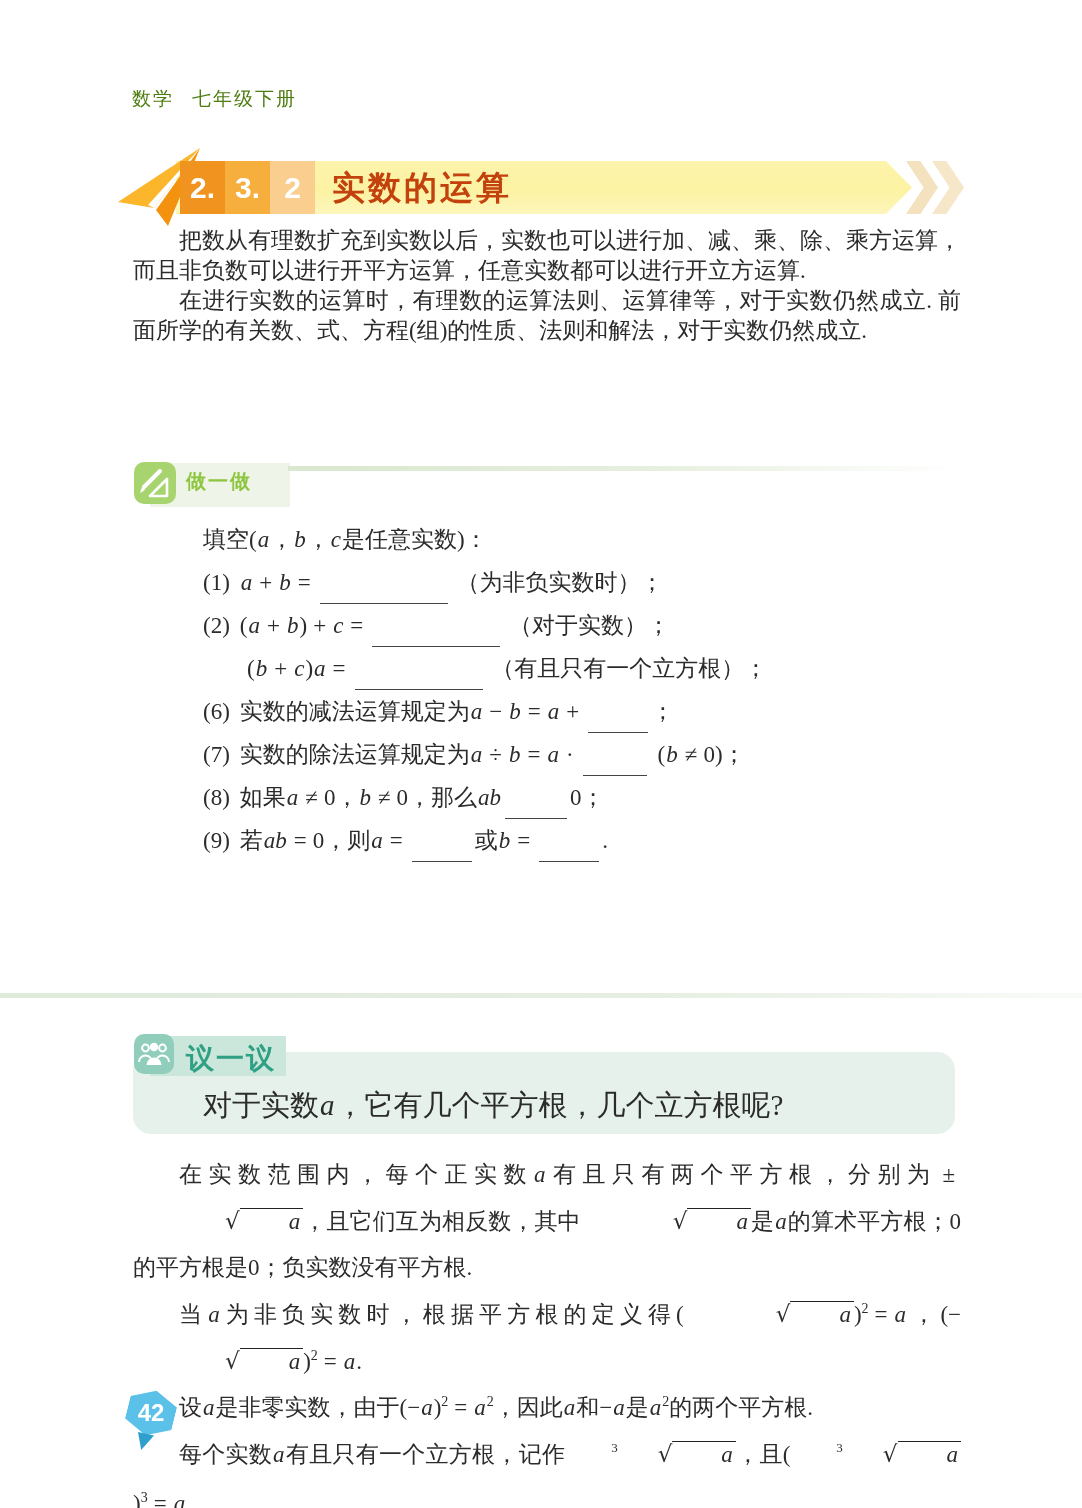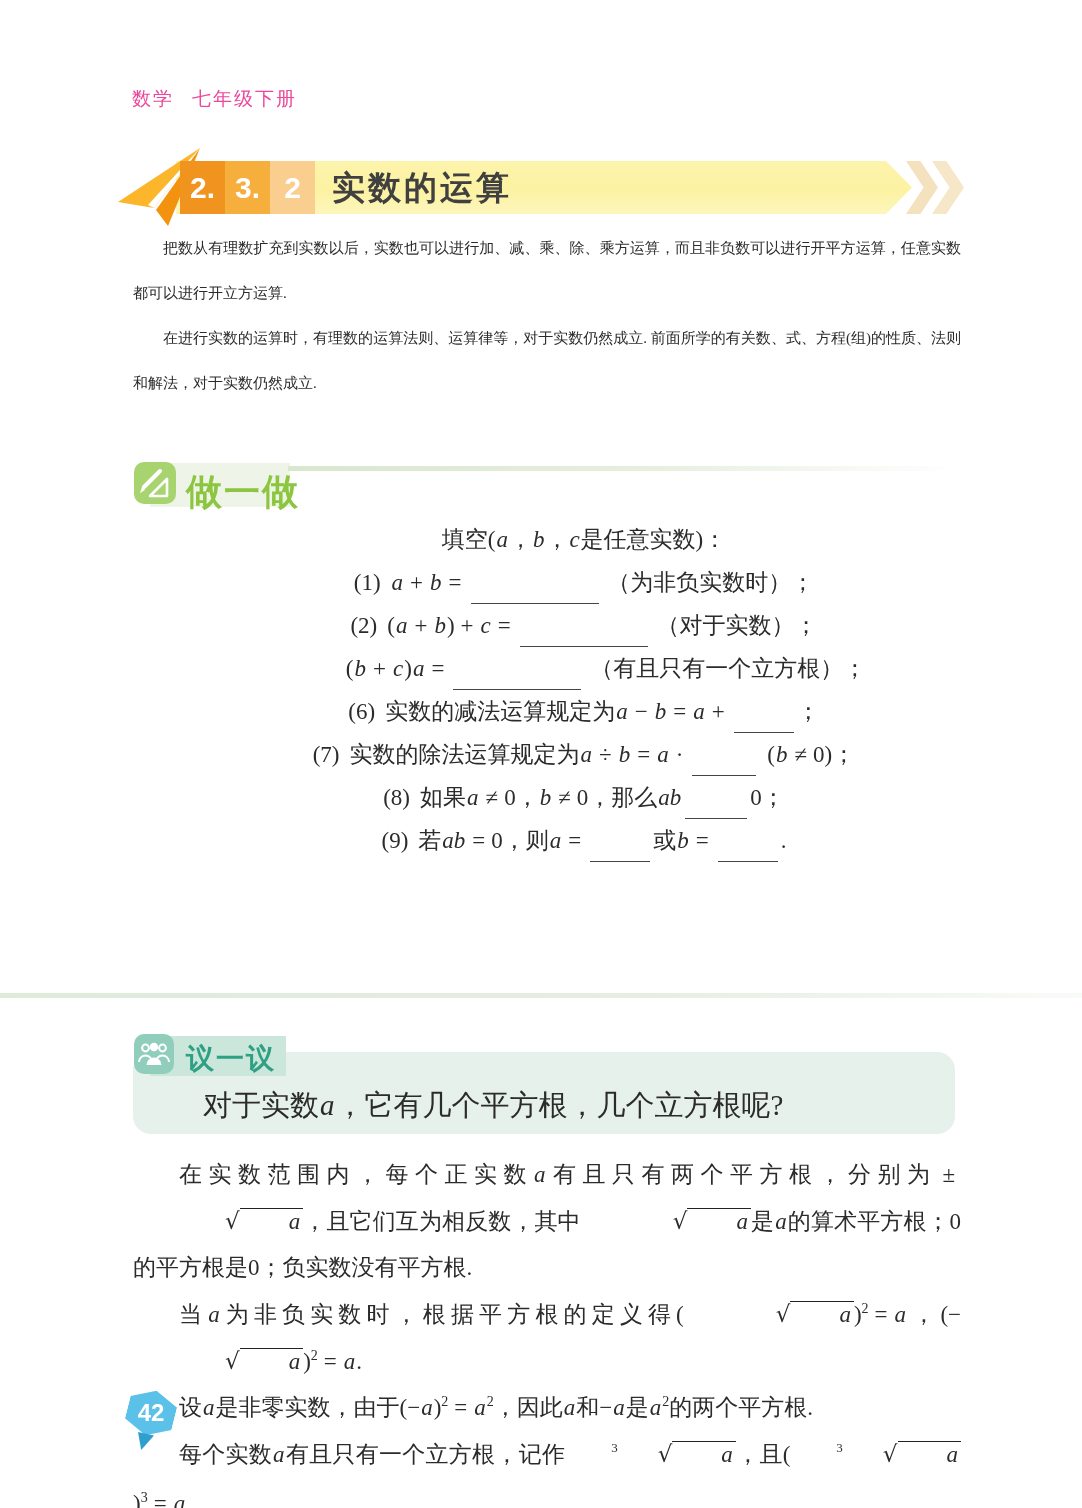--- a/index.html
+++ b/index.html
@@ -1,53 +1,53 @@
 <!DOCTYPE html>
 <html><head>
 <meta charset="utf-8">
 <style>
   html,body{margin:0;padding:0;background:#ffffff;}
   .page{position:relative;width:1082px;height:1508px;background:#ffffff;overflow:hidden;
         font-family:"Liberation Serif","DejaVu Serif",serif;color:#2b2b2b;}
 
   
   .book-header{position:absolute;left:132px;top:86px;font-family:"Liberation Sans","DejaVu Sans",sans-serif;
-               font-size:19px;color:#ec4899;letter-spacing:2px;}
+               font-size:19px;color:#4d7c0f;letter-spacing:2px;}
   .book-header .vol{margin-left:18px;}
 
   
   .banner-band{position:absolute;left:176px;top:161px;width:736px;height:53px;
                background:linear-gradient(180deg,#fdf4ac 0%,#fcf2a2 55%,#fdf6bc 100%);
                clip-path:polygon(0 0,calc(100% - 26px) 0,100% 50%,calc(100% - 26px) 100%,0 100%);}
   .chev{position:absolute;top:161px;width:32px;height:53px;background:#f4e2bf;
         clip-path:polygon(0 0,45% 0,100% 50%,45% 100%,0 100%,55% 50%);}
   .chev1{left:906px;}
   .chev2{left:932px;background:#f6e7c9;}
   .plane{position:absolute;left:116px;top:144px;width:88px;height:88px;}
   .num-boxes{position:absolute;left:180px;top:161px;height:53px;display:flex;
              font-family:"Liberation Sans","DejaVu Sans",sans-serif;font-weight:bold;font-size:30px;color:#ffffff;}
   .nb{width:45px;height:53px;display:flex;align-items:center;justify-content:center;}
   .nb1{background:#f0931f;}
   .nb2{background:#f6ae3d;}
   .nb3{background:#f9ce8e;}
-  .banner-title{position:absolute;left:332px;top:166px;font-size:33px;font-weight:bold;color:#404040;
+  .banner-title{position:absolute;left:332px;top:166px;font-size:33px;font-weight:bold;color:#c2410c;
                 font-family:Liberation Mono, monospace;letter-spacing:3px;text-align:center;}
 
   
-  .intro{position:absolute;left:133px;top:226px;width:828px;font-size:15px;line-height:45px;text-align:justify;}
+  .intro{position:absolute;left:133px;top:226px;width:828px;font-size:23px;line-height:30px;text-align:justify;}
   .intro .para{margin:0;text-indent:2em;}
 
   
   .do-pill{position:absolute;left:150px;top:463px;width:140px;height:44px;background:#eff4e8;}
   .do-line{position:absolute;left:288px;top:466px;width:672px;height:5px;
            background:linear-gradient(to right,#d9e7ce,#e7efdf 55%,rgba(231,239,223,0));}
   .do-icon{position:absolute;left:133px;top:461px;width:44px;height:44px;}
-  .do-title{position:absolute;left:186px;top:468px;font-size:36px;font-weight:bold;color:#8cc63f;
+  .do-title{position:absolute;left:186px;top:468px;font-size:20px;font-weight:bold;color:#8cc63f;
             font-family:"Liberation Sans","DejaVu Sans",sans-serif;letter-spacing:2px;}
-  .do-body{position:absolute;left:203px;top:518px;width:762px;font-size:23px;text-align:center;}
+  .do-body{position:absolute;left:203px;top:518px;width:762px;font-size:23px;}
   .do-body .lead{height:43px;line-height:43px;white-space:nowrap;}
   .do-body .item-row{height:43px;line-height:43px;white-space:nowrap;}
   .do-divider{position:absolute;left:0px;top:993px;width:1082px;height:5px;
               background:linear-gradient(to right,#dfeadb,#e6eee2 60%,rgba(230,238,226,0.25));}
 
   
   .discuss-box{position:absolute;left:133px;top:1052px;width:822px;height:82px;background:#e6f1eb;border-radius:18px;}
   .discuss-pill{position:absolute;left:150px;top:1036px;width:136px;height:40px;background:#cbe6da;}
   .discuss-icon{position:absolute;left:133px;top:1033px;width:42px;height:42px;}
   .discuss-title{position:absolute;left:186px;top:1040px;font-size:28px;font-weight:bold;color:#2fa084;

